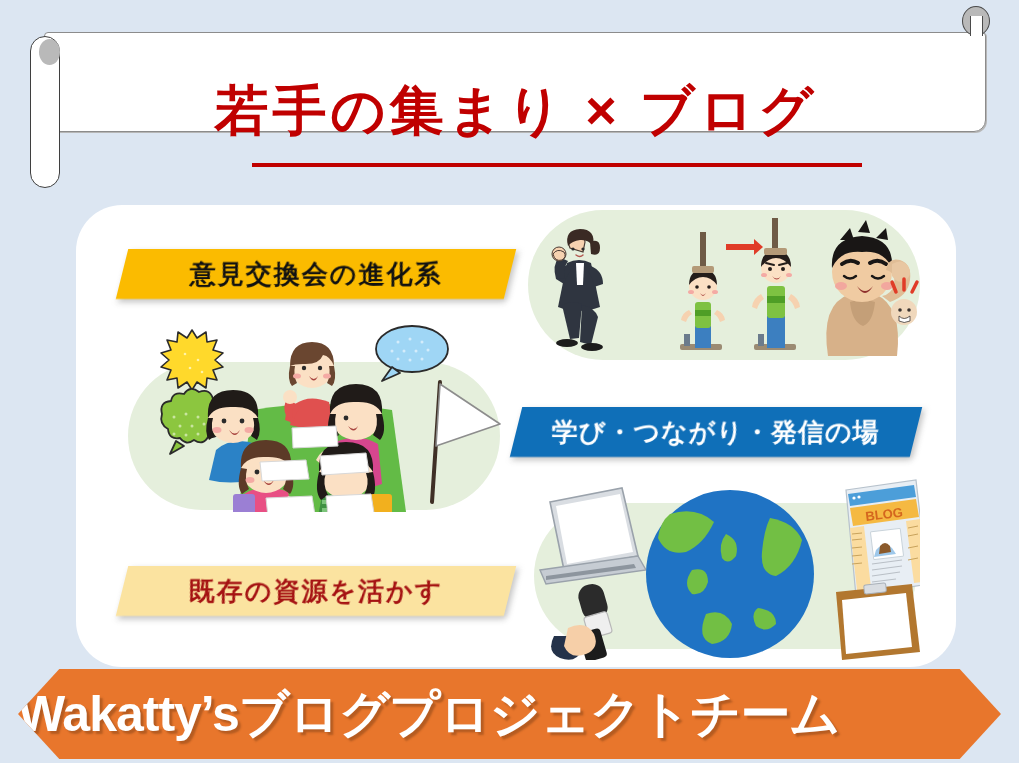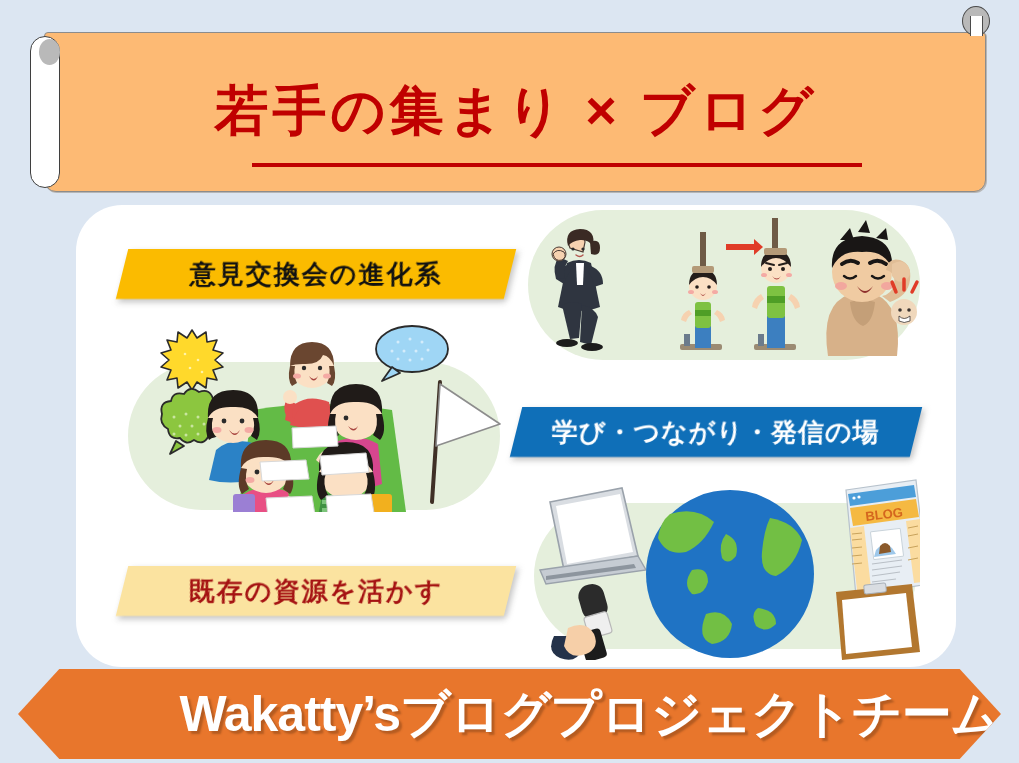--- a/index.html
+++ b/index.html
@@ -7,22 +7,22 @@
     width: 1019px; height: 763px;
     font-family: "Liberation Sans", "DejaVu Sans", sans-serif;
     overflow: hidden;
   }
   body { position: relative; background: #dce6f2; }
 
   
   .scroll-wrap { position: absolute; left: 0; top: 0; width: 1019px; height: 196px; }
   .scroll-paper {
     position: absolute; left: 44px; top: 32px;
-    width: 942px; height: 160px;
-    background: #fdba74;
+    width: 942px; height: 100px;
+    background: #ffffff;
     border: 1px solid #8c8c8c;
     border-radius: 4px 4px 12px 12px;
     box-shadow: 1px 1px 0 #b6b6b6;
   }
   .scroll-roll-left {
     position: absolute; left: 30px; top: 36px;
     width: 30px; height: 152px;
     background: #ffffff;
     border: 1px solid #3f3f3f;
     border-radius: 15px;
@@ -106,21 +106,21 @@
 
   
   .ill { position: absolute; }
 
   
   .footer {
     position: absolute; left: 18px; top: 669px;
     width: 983px; height: 90px;
     background: #e8762c;
     clip-path: polygon(4.2% 0, 95.8% 0, 100% 50%, 95.8% 100%, 4.2% 100%, 0 50%);
-    display: flex; align-items: center; justify-content: flex-end;
+    display: flex; align-items: center; justify-content: flex-start;
   }
   .footer-text {
     color: #ffffff;
     font-size: 50px;
     font-weight: bold;
     letter-spacing: -1px;
     white-space: nowrap;
     text-shadow: 3px 3px 2px rgba(120,60,20,.45);
   }
 </style>

